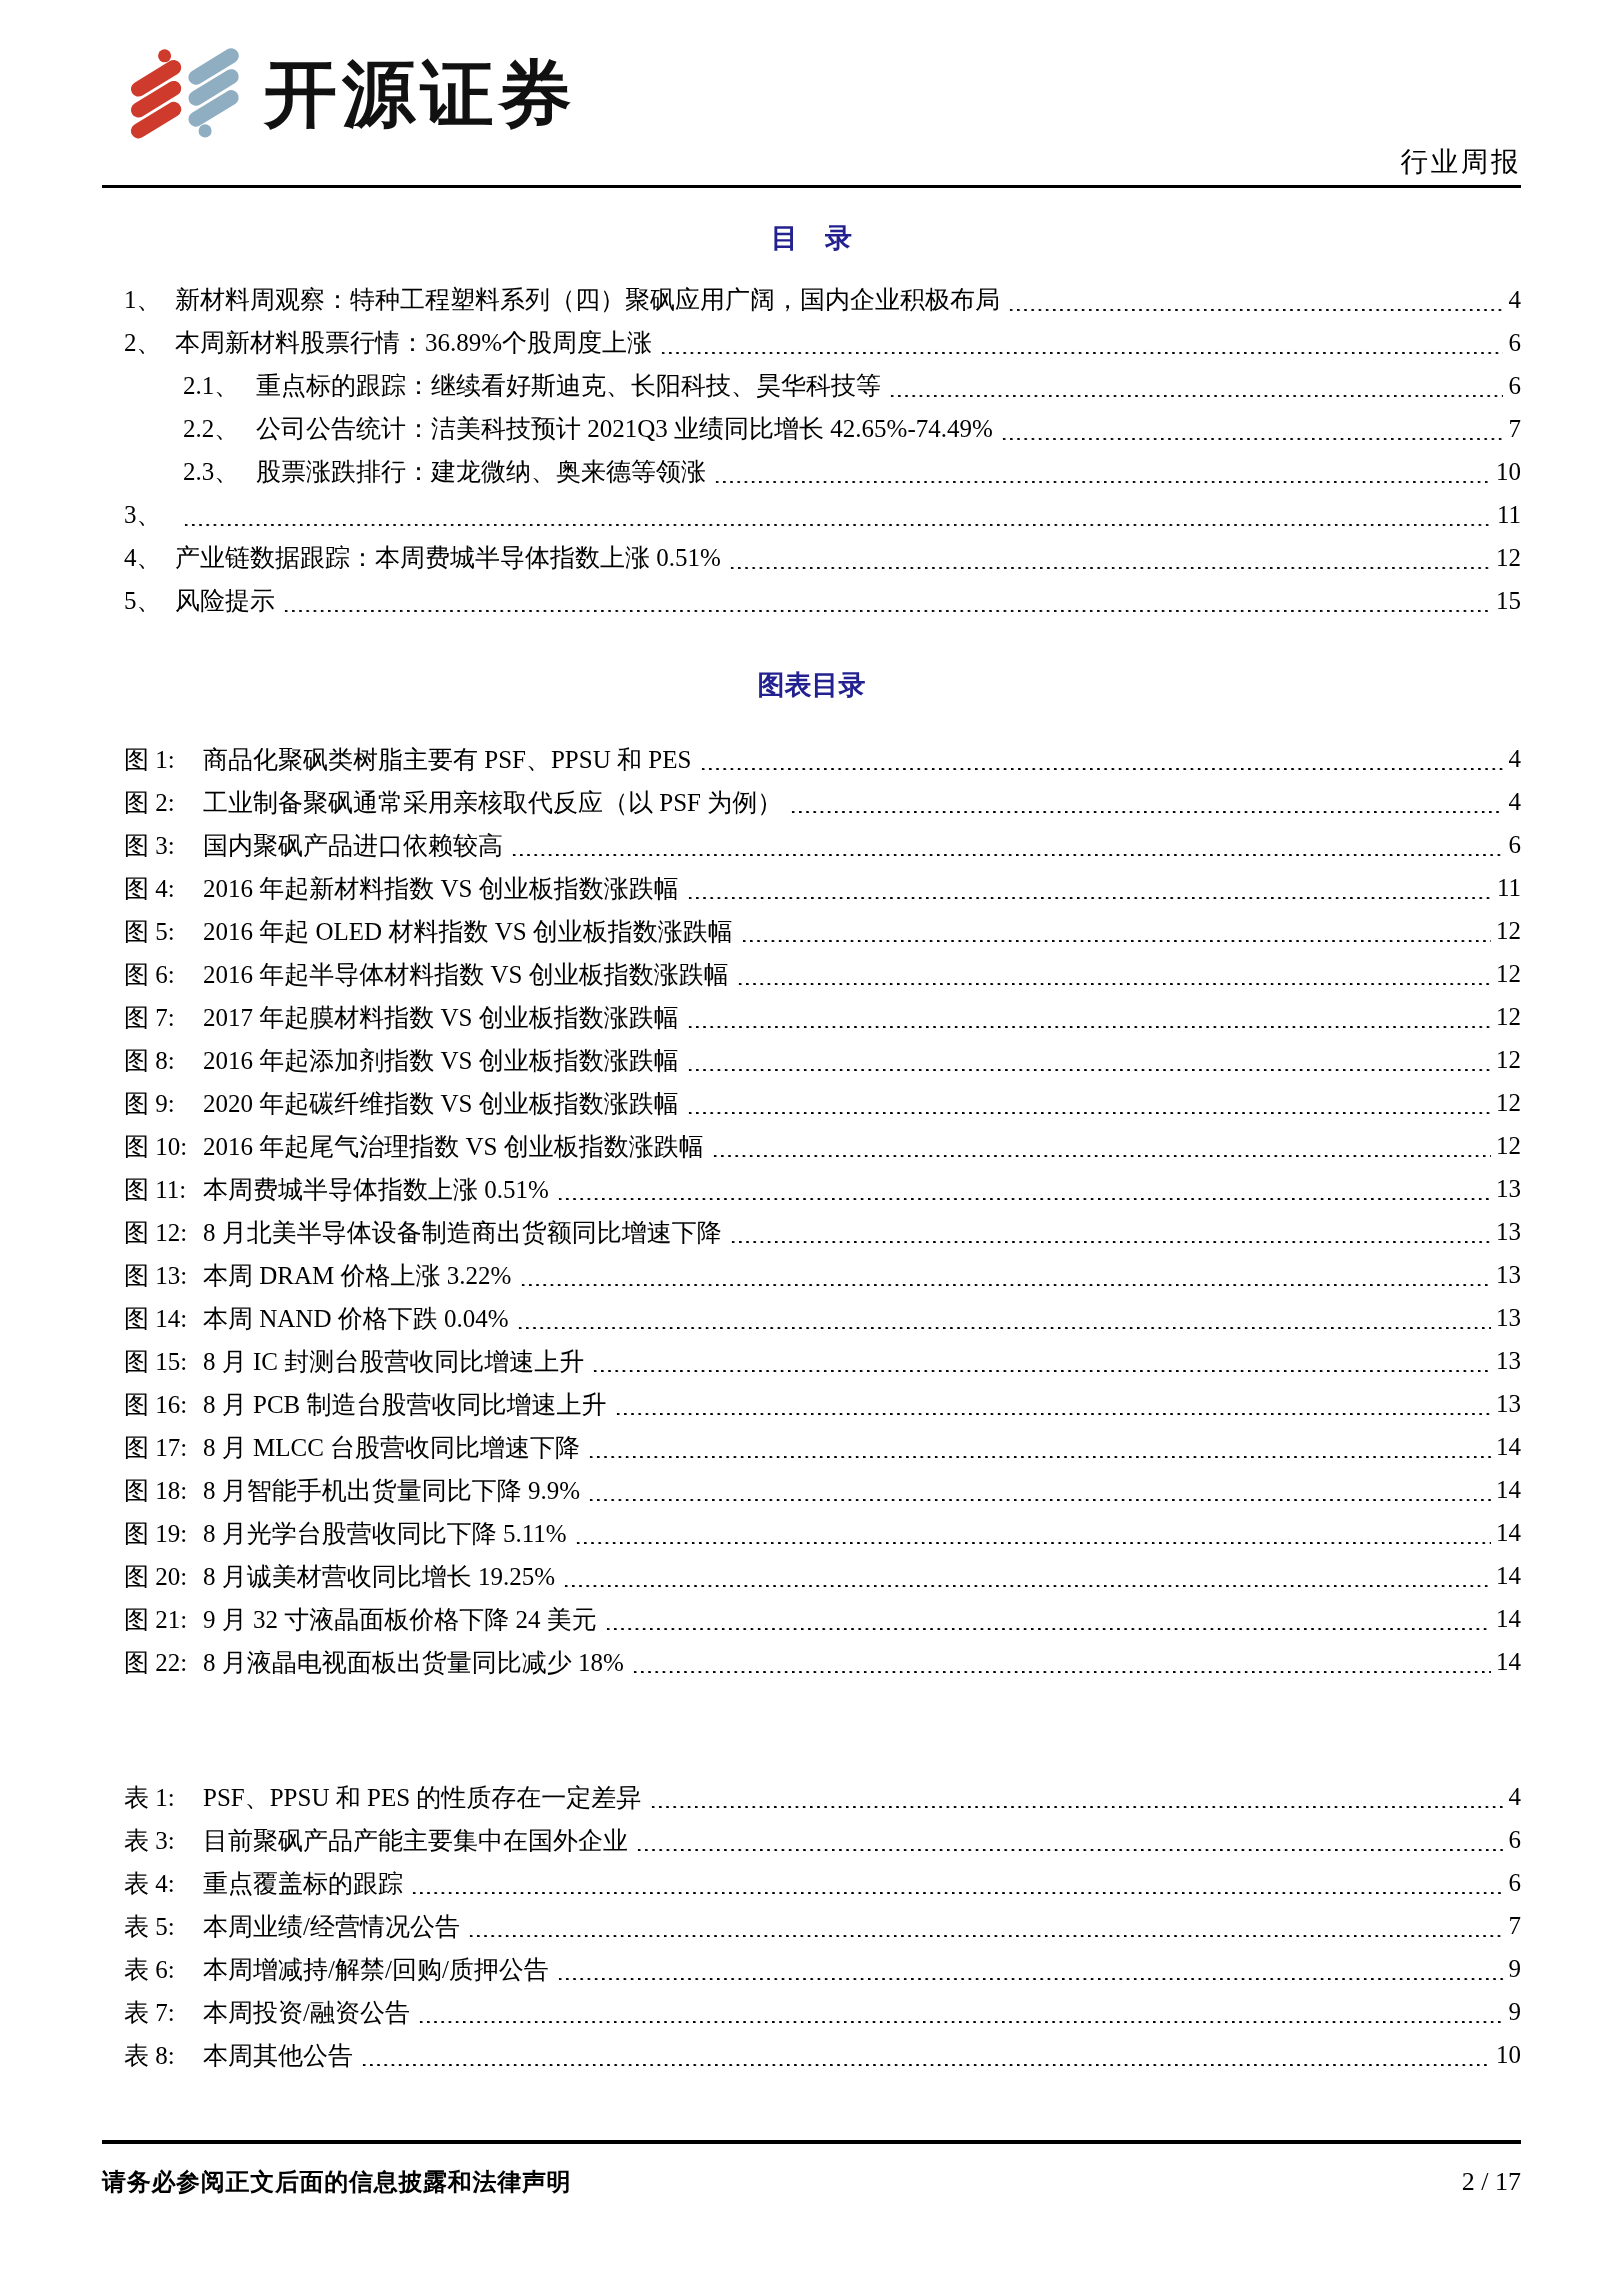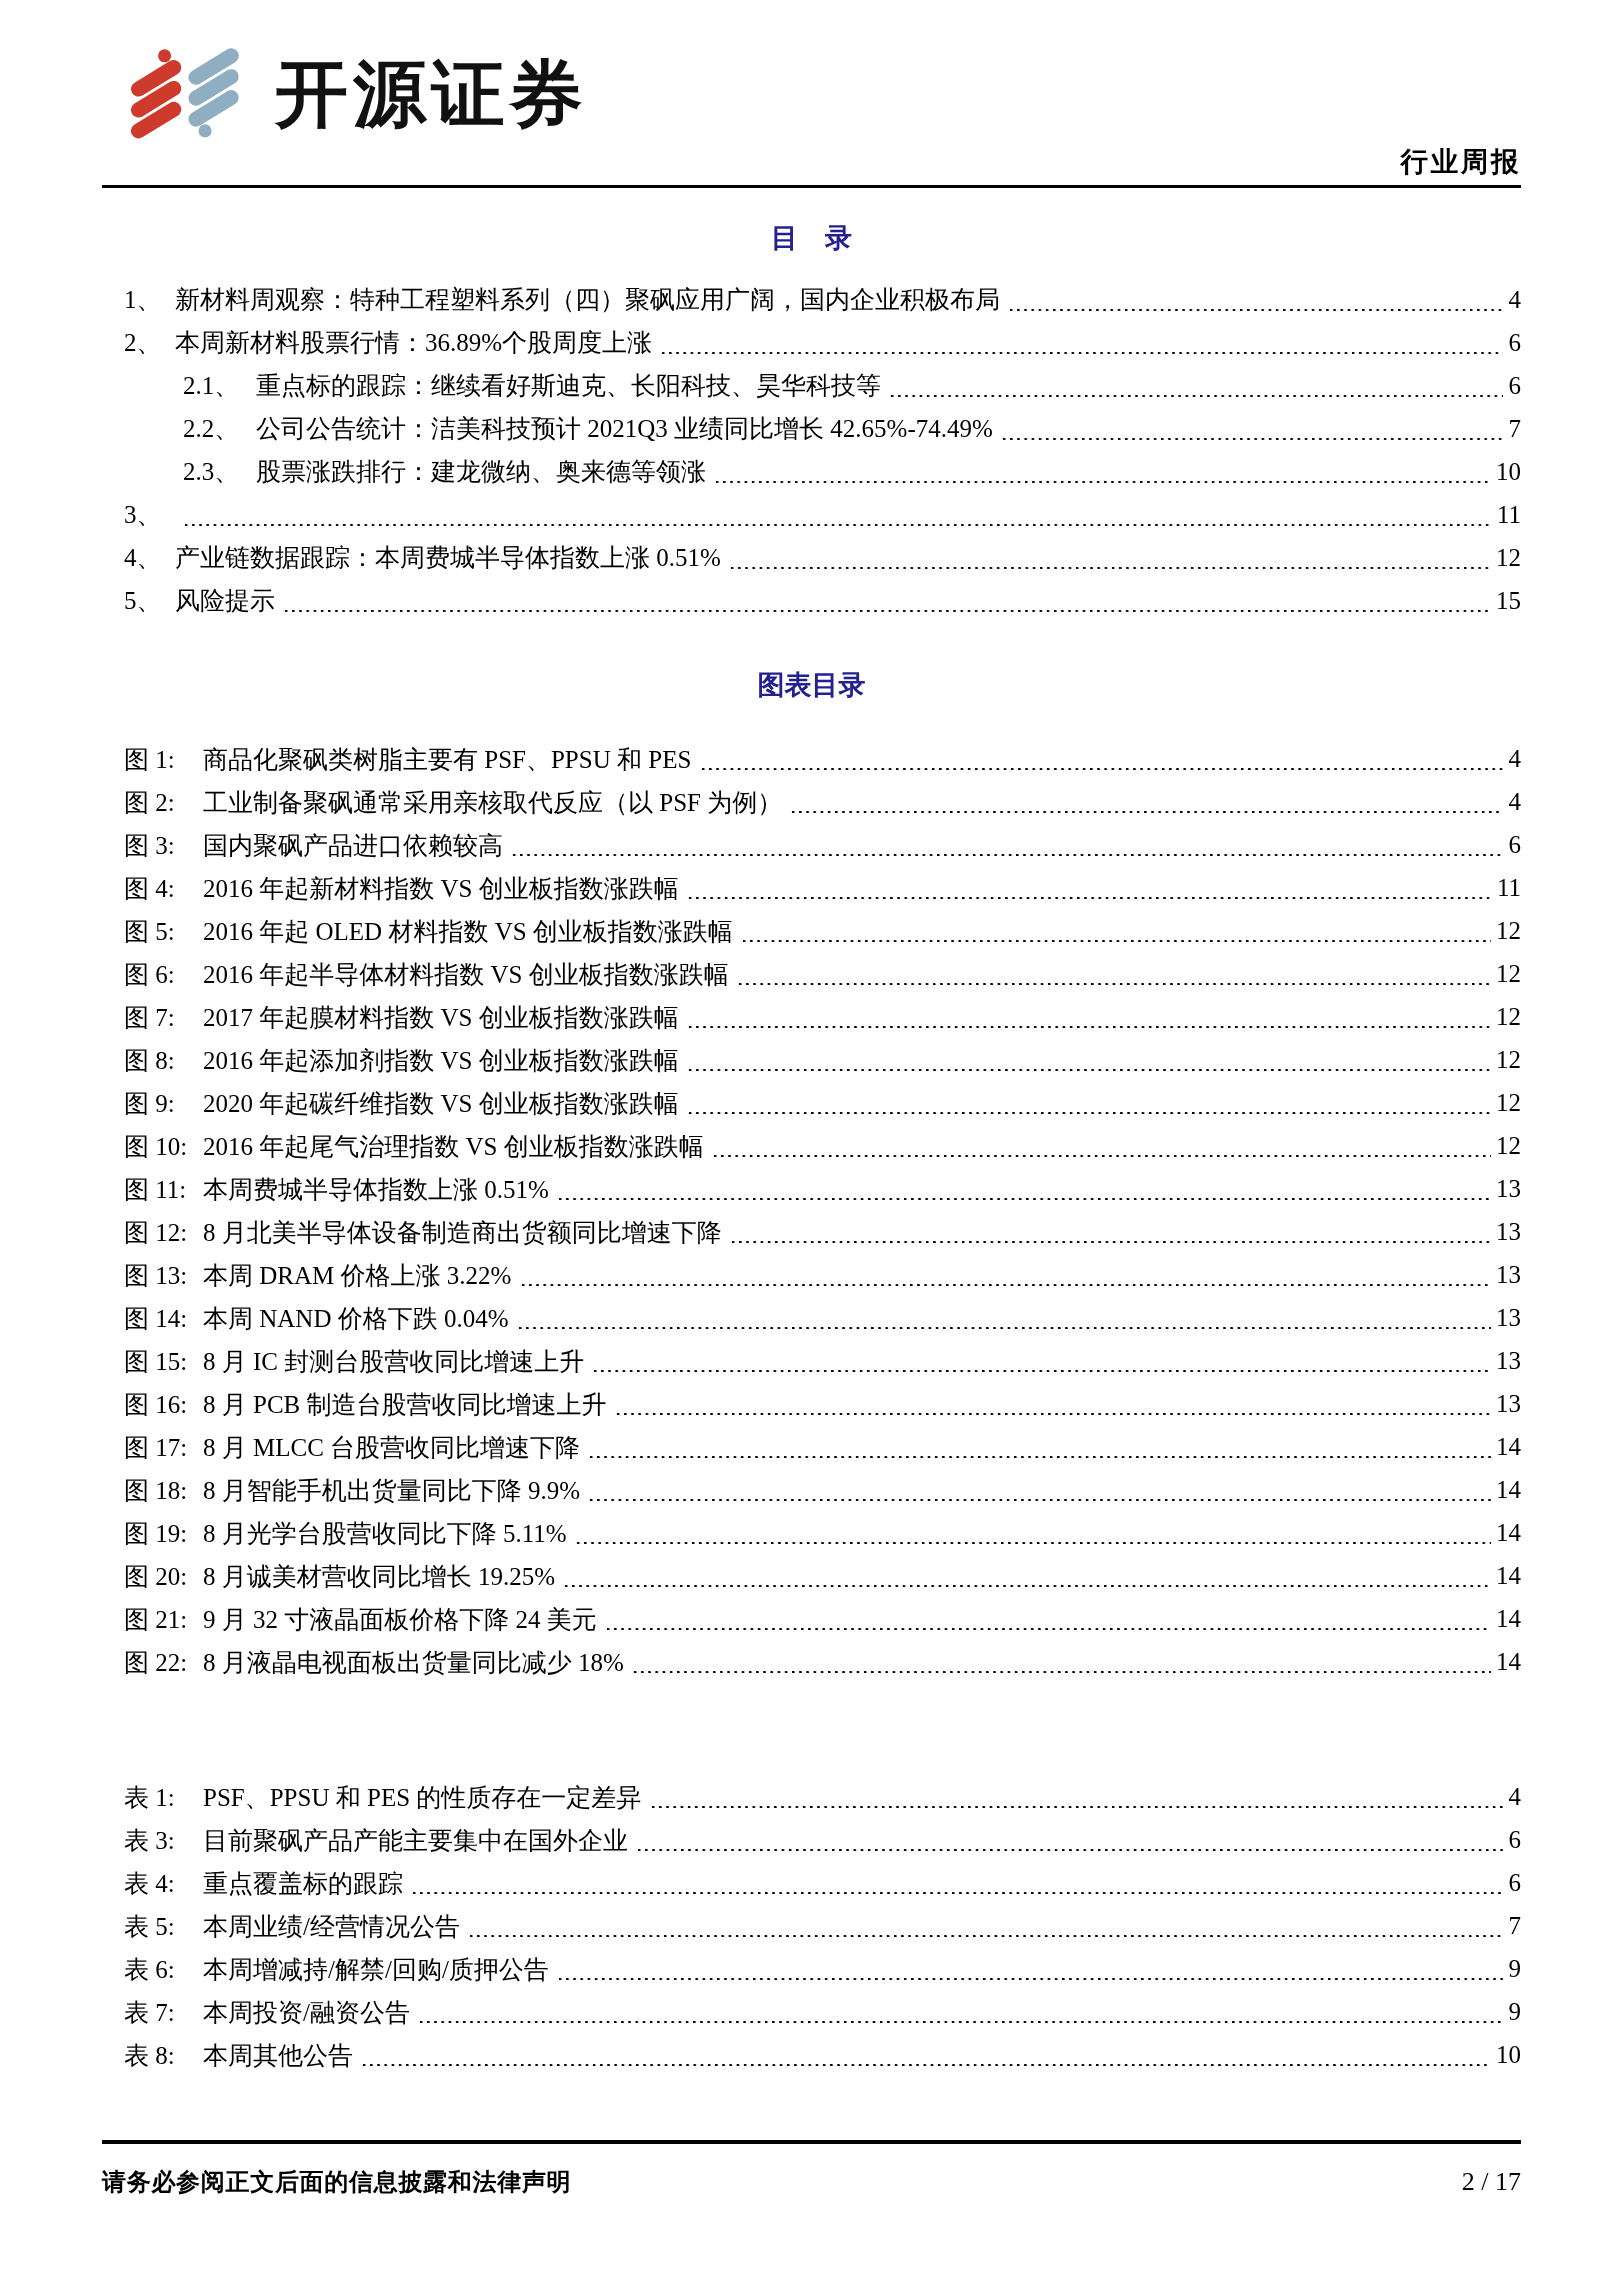--- a/index.html
+++ b/index.html
@@ -19,34 +19,34 @@
   .page{
     position:relative;
     width:1623px; height:2295px;
     padding:0 102px;
     overflow:hidden;
   }
   
   .masthead{position:relative; height:185px;}
   .logo{
     position:absolute; left:26px; top:47px;
-    display:flex; align-items:center; gap:32px;
+    display:flex; align-items:center; gap:21px;
   }
   .logo-icon{display:block;}
   .logo-text{
     font-family:"Liberation Sans","DejaVu Sans",sans-serif;
     font-weight:900;
     font-size:73px;
     letter-spacing:5.2px;
     color:#111111;
     line-height:1;
   }
   .doc-type{
     position:absolute; right:0; bottom:5.2px;
-    font-size:27.5px; font-weight:bold;
+    font-size:27.5px; font-weight:normal;
     letter-spacing:2.6px;
   }
   .rule{height:3.3px; background:#000;}
   
   .section-title{
     text-align:center;
     color:var(--navy);
     font-weight:bold;
     font-size:27px;
     line-height:1.2;

